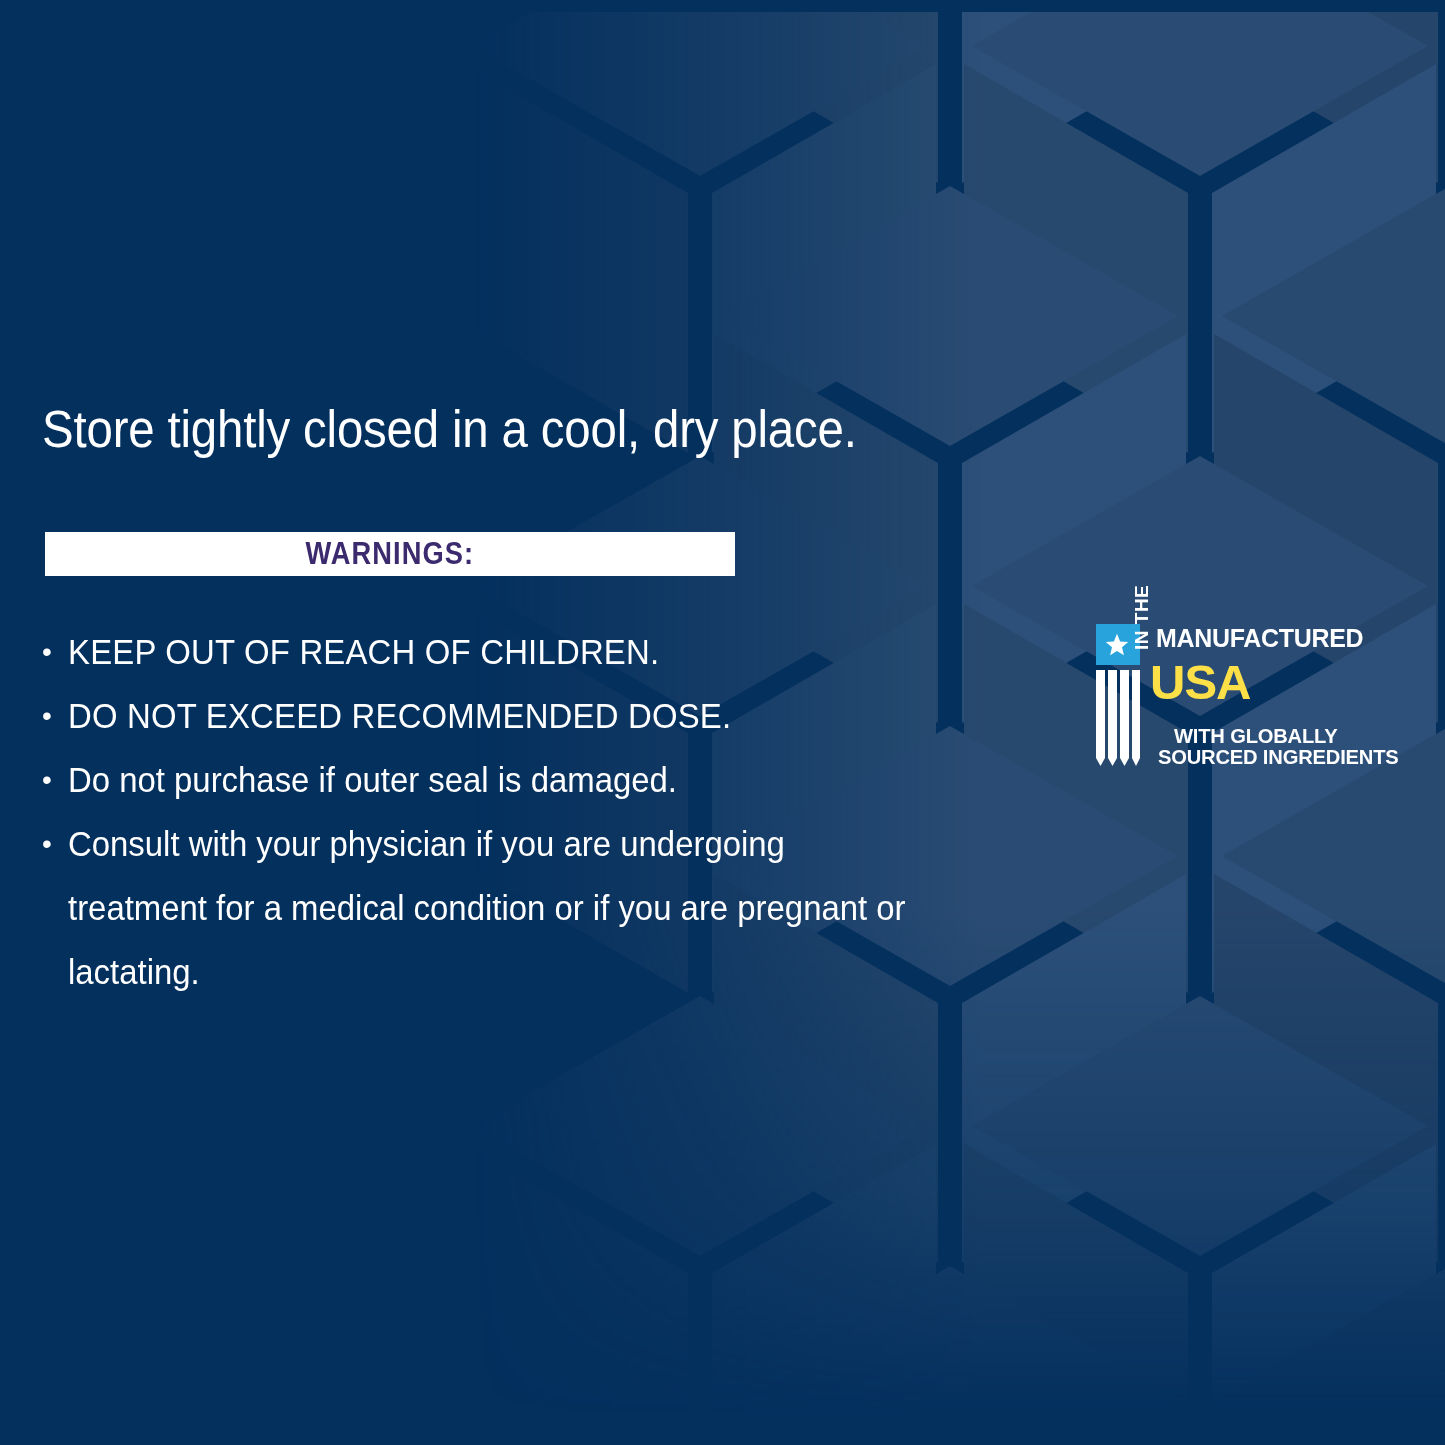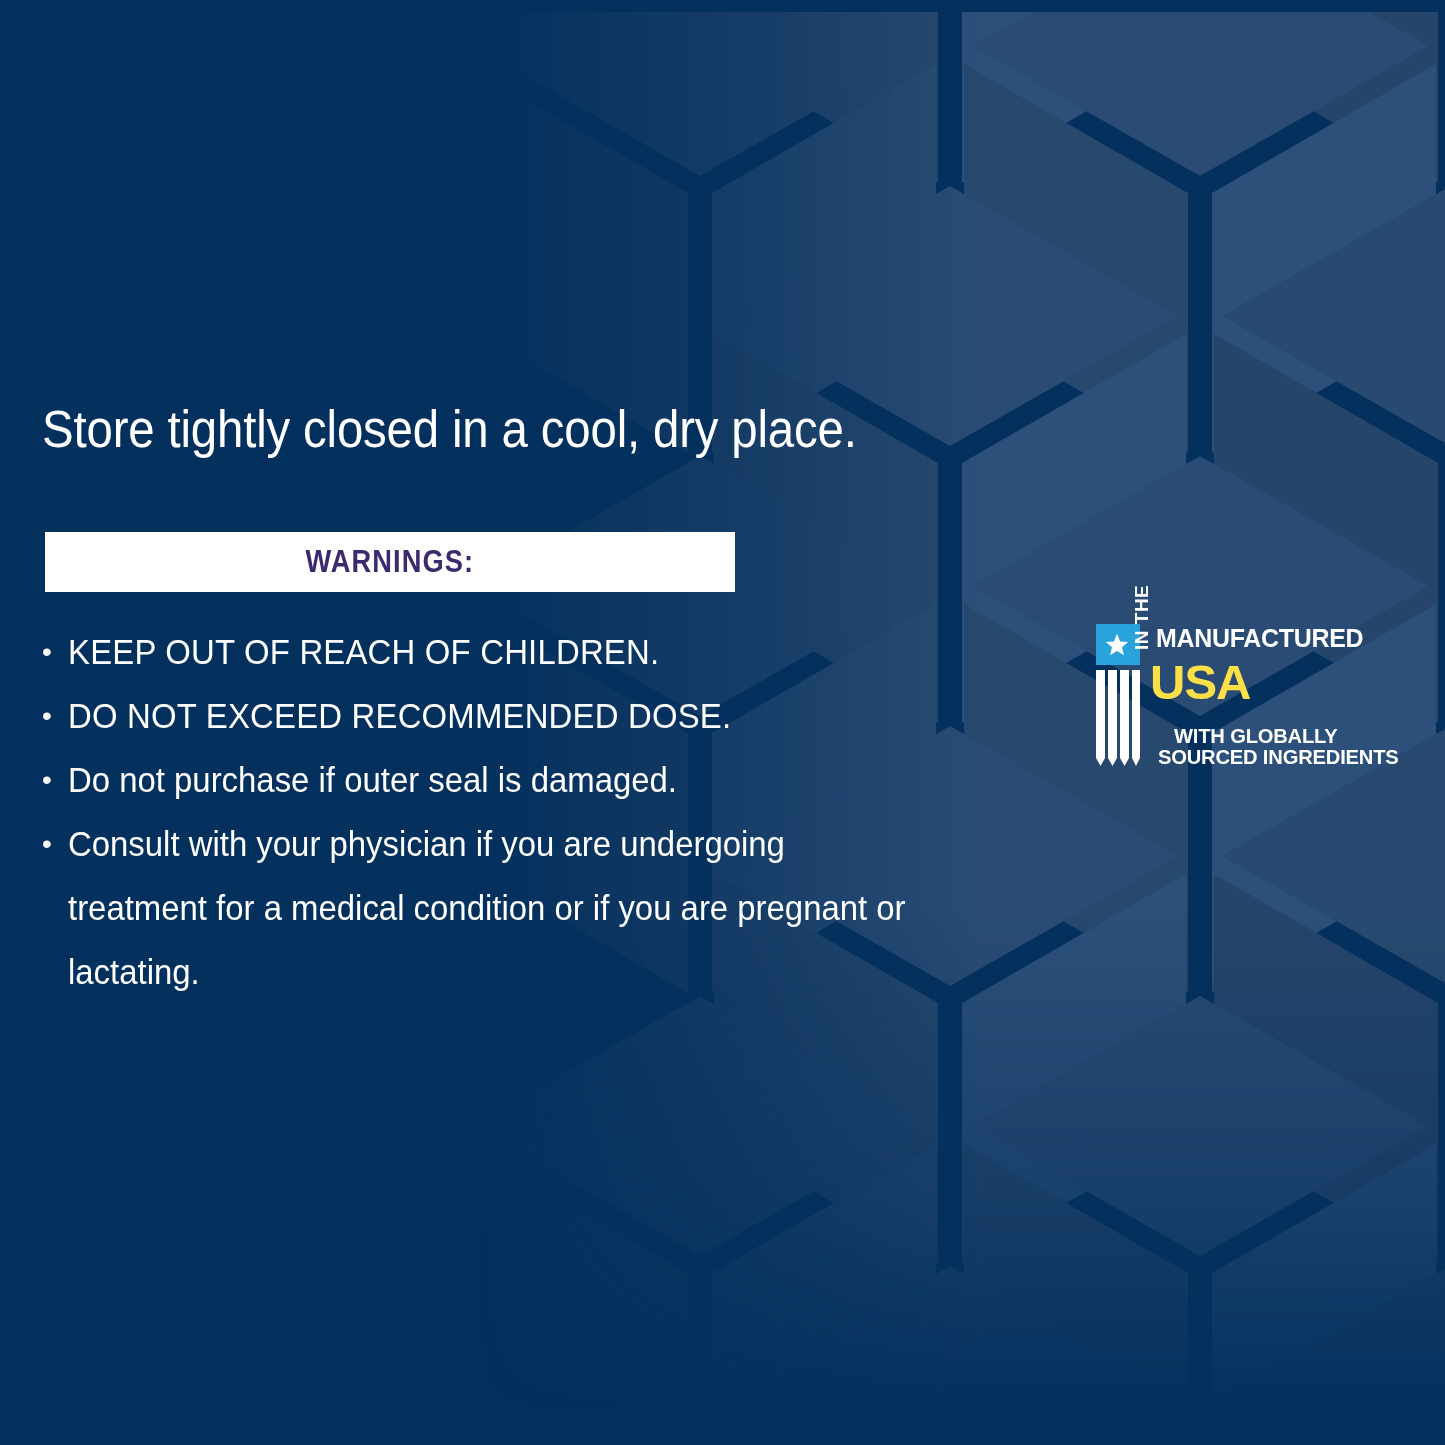--- a/index.html
+++ b/index.html
@@ -48,21 +48,21 @@
     transform: scaleX(0.93);
     transform-origin: left top;
   }
 
   
   .warnings-bar {
     position: absolute;
     left: 45px;
     top: 520px;
     width: 690px;
-    height: 60px;
+    height: 44px;
     background: #ffffff;
     display: flex;
     align-items: center;
     justify-content: center;
   }
   .warnings-bar .label {
     color: #3b2a6e;
     font-size: 31px;
     font-weight: 700;
     letter-spacing: 1.2px;

